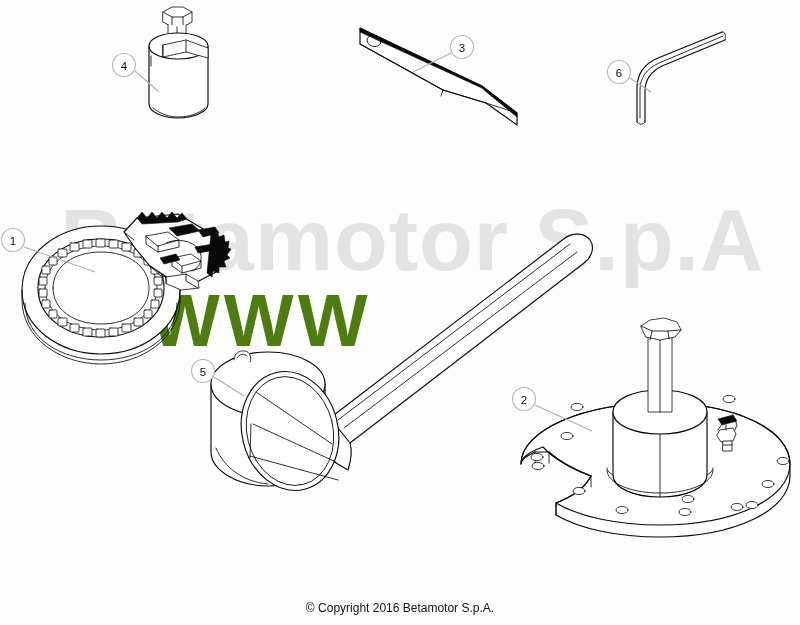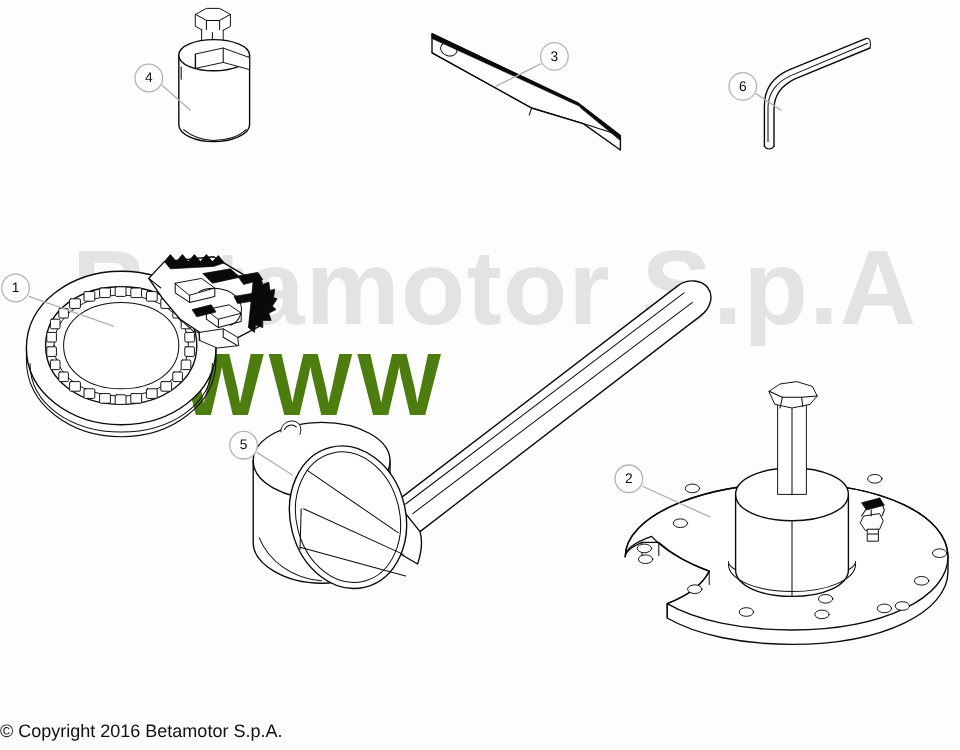--- a/index.html
+++ b/index.html
@@ -107,22 +107,23 @@
     color: #4d7c0f;
     white-space: nowrap;
     line-height: 1;
     margin-top: 16px;
   }
   #copyright {
     position: absolute;
     left: 0;
     top: 601px;
     width: 800px;
-    font-family: "Liberation Sans", sans-serif;
-    font-size: 15px;
+    text-align: center;
+    font-family: "Liberation Sans", sans-serif;
+    font-size: 12px;
     color: #111111;
   }
 </style>
 </head>
 <body>
 
 <div id="page">
 
   <div id="watermark-layer">
     <div class="wm-main">Betamotor S.p.A</div>

